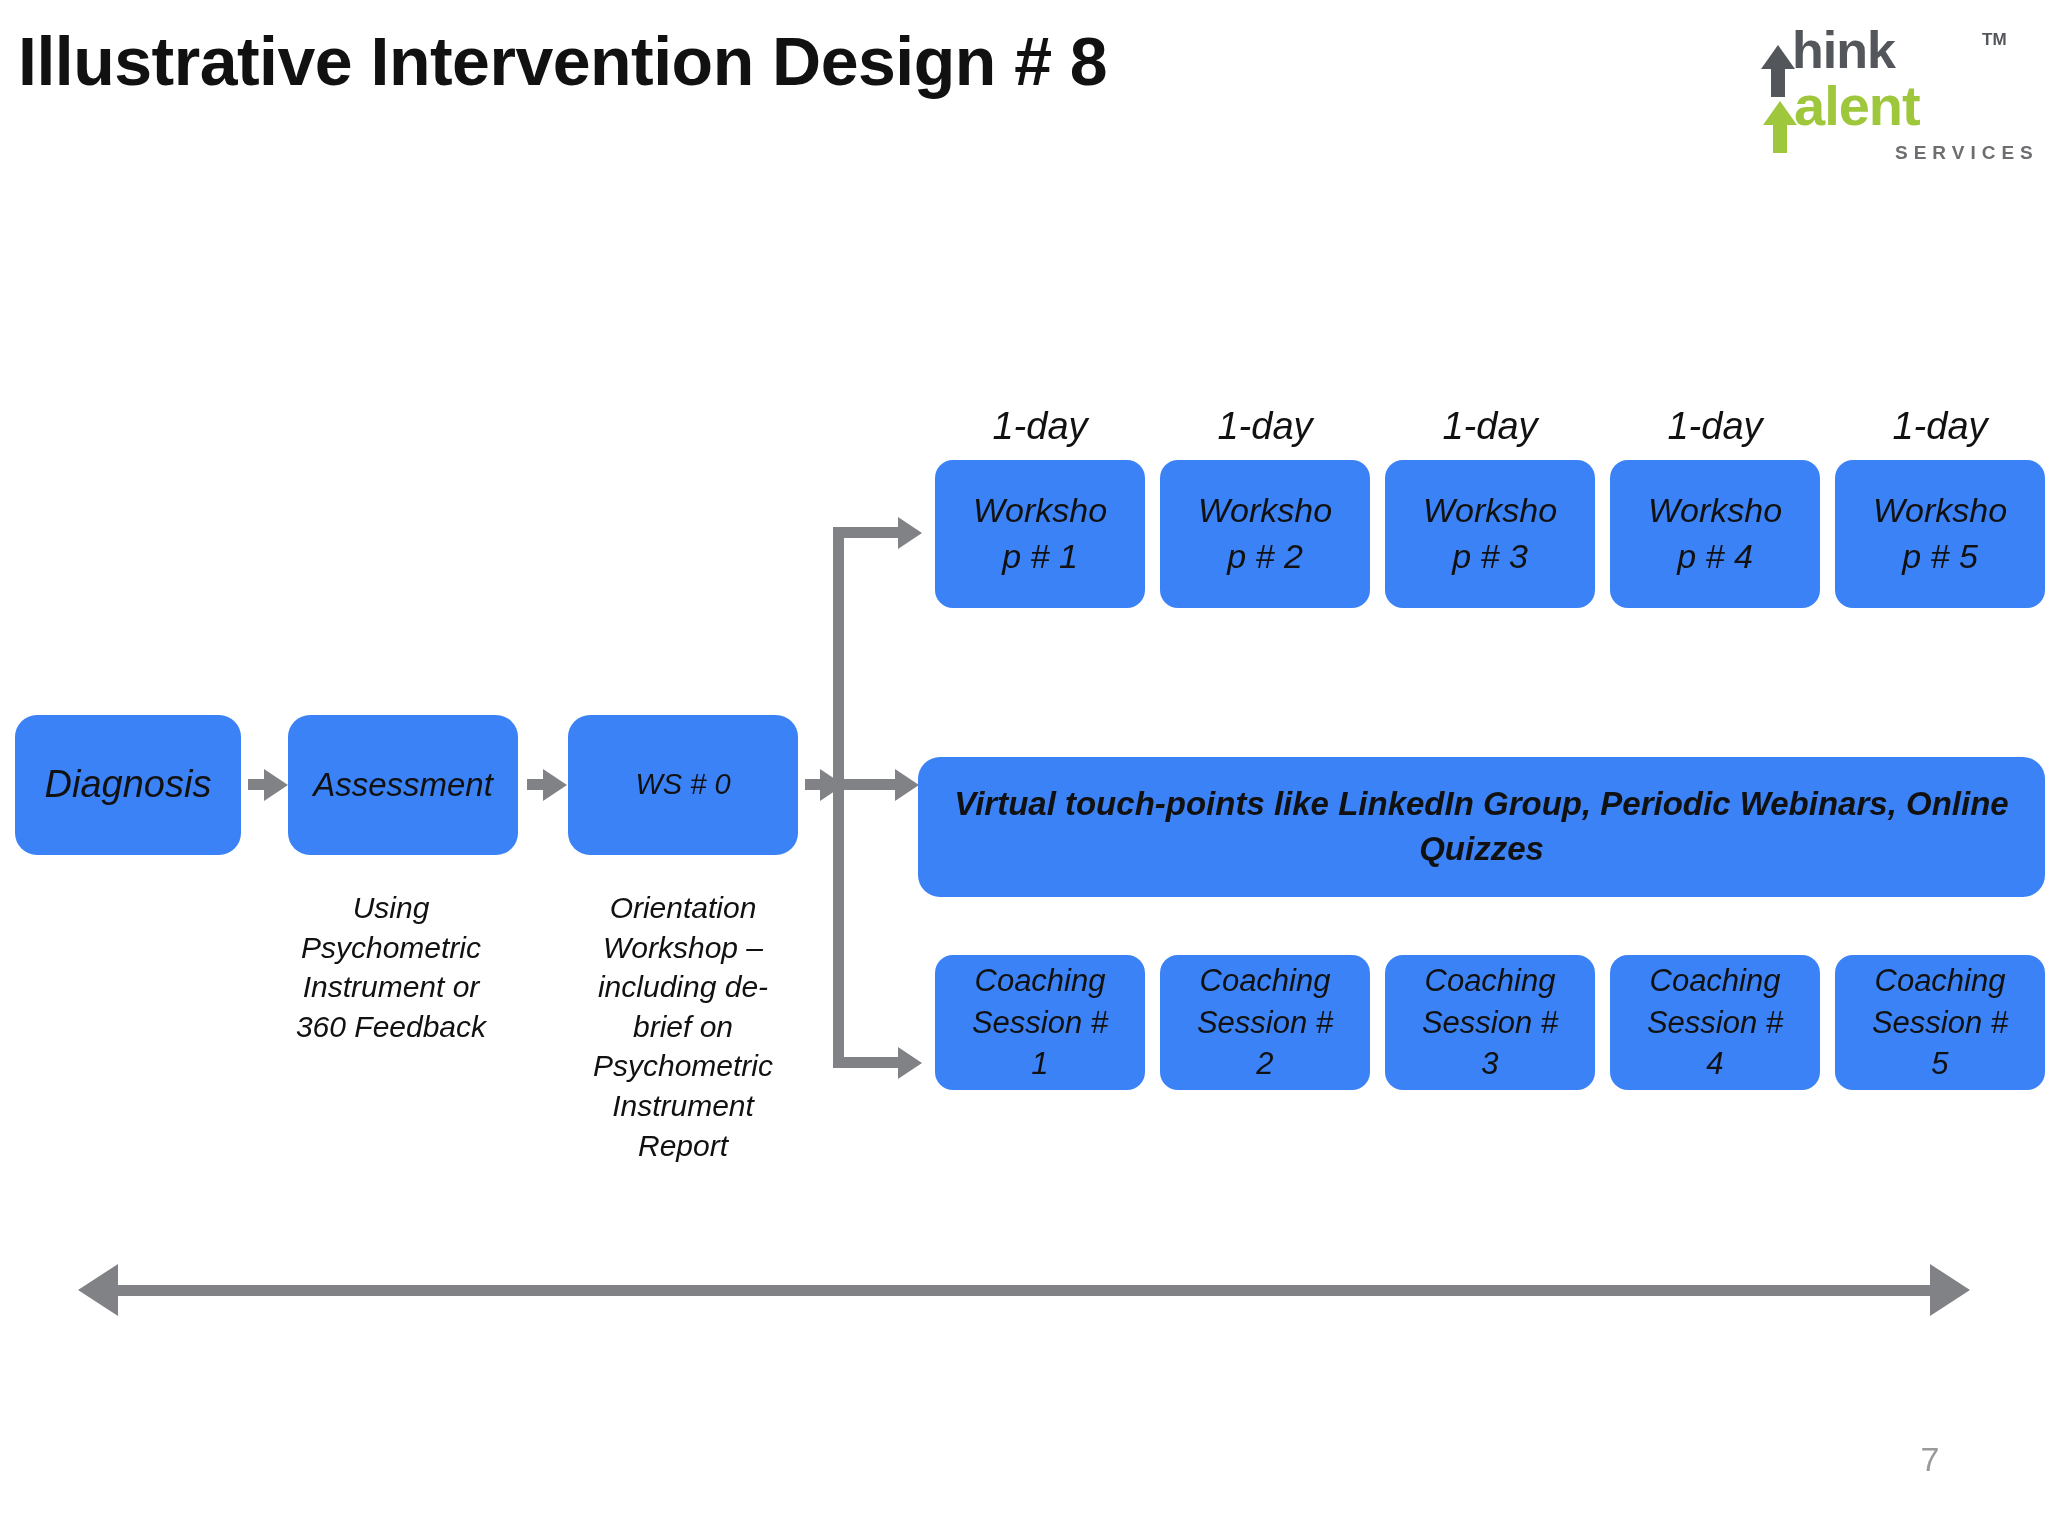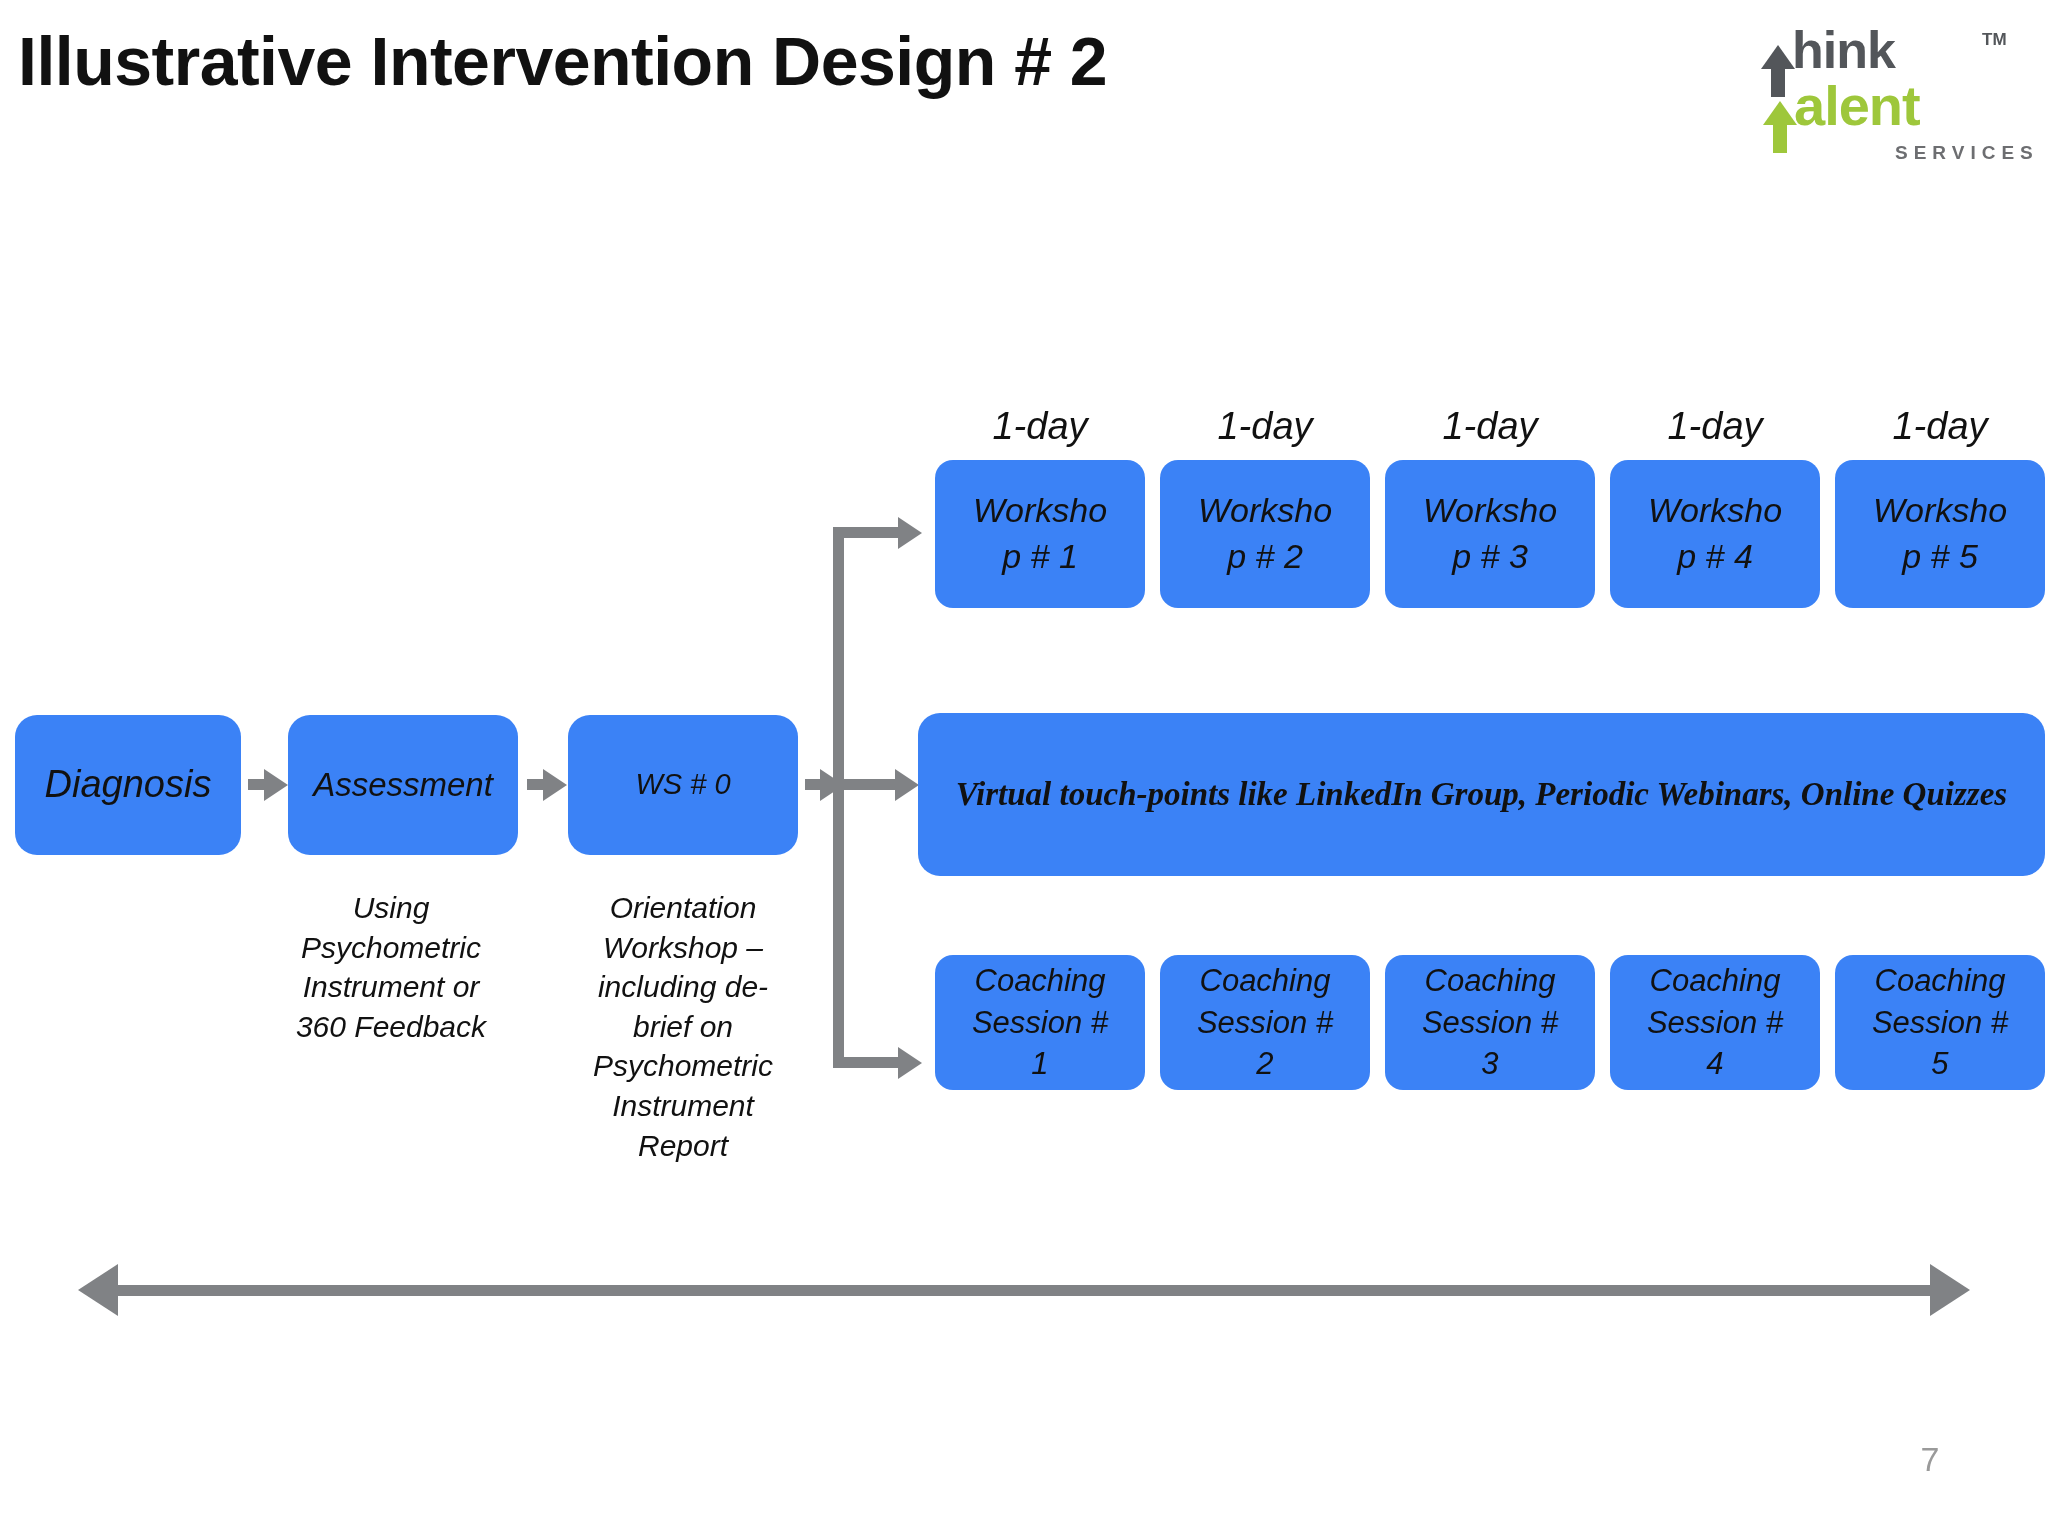--- a/index.html
+++ b/index.html
@@ -225,21 +225,21 @@
     text-align: center;
     font-size: 34px;
     color: #9a9a9a;
   }
 </style>
 </head>
 <body>
 
 <div id="slide">
 
-  <div id="page-title">Illustrative Intervention Design # 2</div>
+  <div id="page-title">Illustrative Intervention Design # 8</div>
 
   <div id="logo">
     <div class="logo-row" id="logo-think">
       <span class="logo-arrow"></span>
       <span class="logo-word">hink</span>
     </div>
     <div class="logo-row" id="logo-talent">
       <span class="logo-arrow"></span>
       <span class="logo-word">alent</span>
     </div>
@@ -311,21 +311,21 @@
   </div>
   <div class="gbox small-r" style="left:1610px; top:460px; width:210px; height:148px;">
     <span class="box-text" style="font-size:34px;">Worksho
 p # 4</span>
   </div>
   <div class="gbox small-r" style="left:1835px; top:460px; width:210px; height:148px;">
     <span class="box-text" style="font-size:34px;">Worksho
 p # 5</span>
   </div>
 
-  <div class="gbox" style="left:918px; top:713px; width:1127px; height:163px;font-family:Liberation Serif, serif;">
+  <div class="gbox" style="left:918px; top:757px; width:1127px; height:140px;">
     <span class="box-text" style="font-size:33px; font-weight:bold;">Virtual touch-points like LinkedIn Group, Periodic Webinars, Online Quizzes</span>
   </div>
 
   <div class="gbox small-r" style="left:935px; top:955px; width:210px; height:135px;">
     <span class="box-text" style="font-size:31px;">Coaching
 Session #
 1</span>
   </div>
   <div class="gbox small-r" style="left:1160px; top:955px; width:210px; height:135px;">
     <span class="box-text" style="font-size:31px;">Coaching

